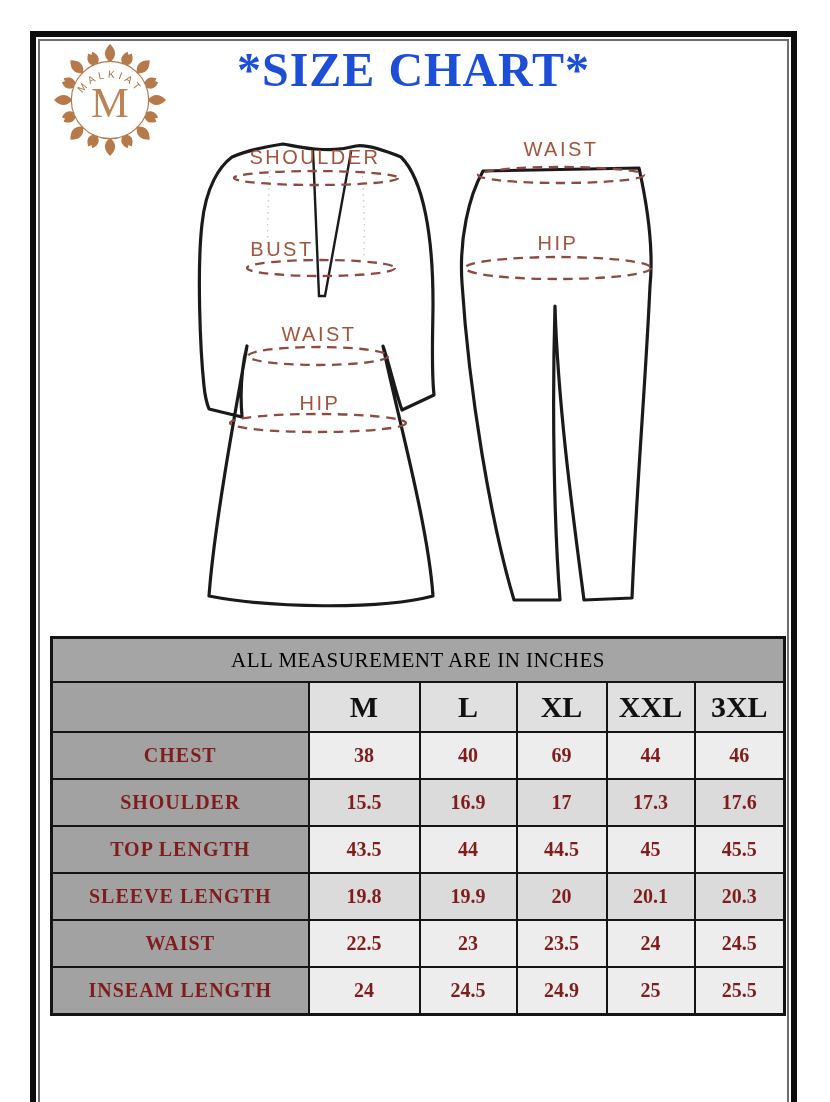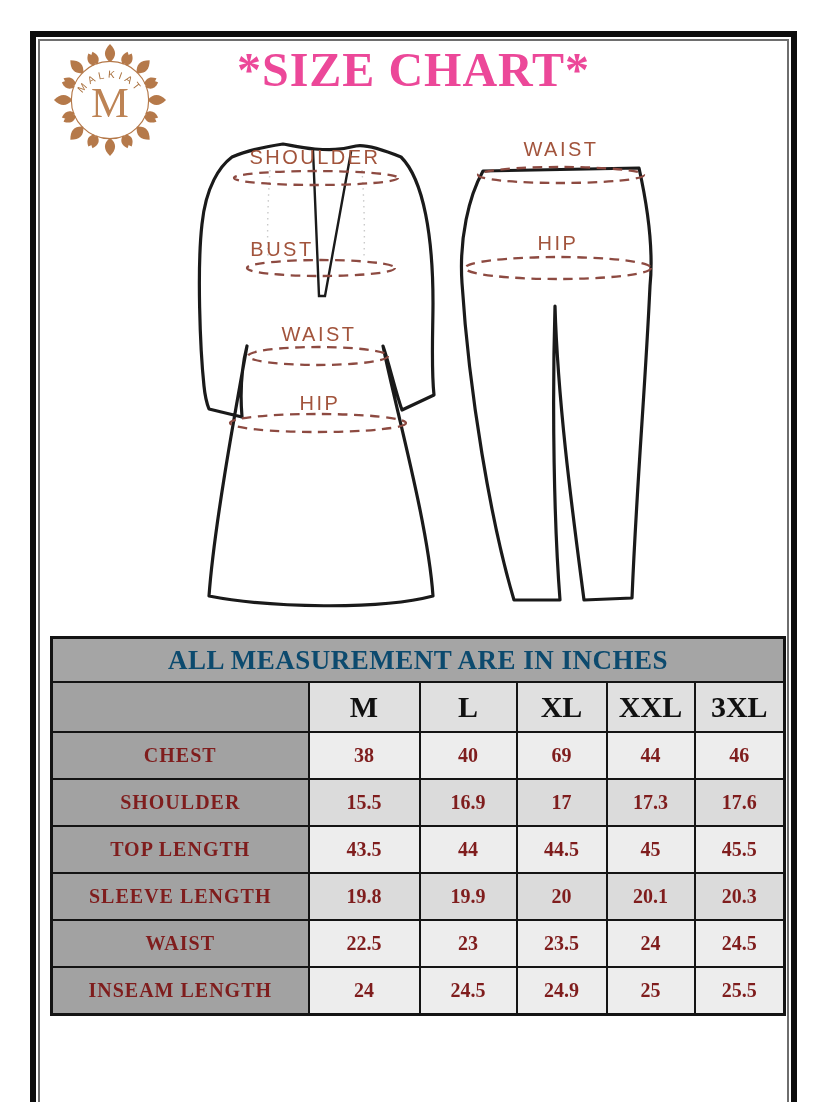--- a/index.html
+++ b/index.html
@@ -20,21 +20,21 @@
   .logo{position:absolute;left:52px;top:42px;width:116px;height:116px;}
   .logo svg{width:100%;height:100%;}
   .lp{fill:var(--accent,#b5794a);}
   .logo-ring{fill:none;stroke:var(--accent,#b5794a);stroke-width:1.2;}
   .logo-arc-text{font-family:"Liberation Sans",sans-serif;font-size:10.5px;
     letter-spacing:3.5px;fill:#a9713f;}
   .logo-m{font-family:"Liberation Serif",serif;font-size:44px;fill:#bd8354;}
   
   .title{
     position:absolute;left:30px;width:767px;top:42px;text-align:center;
-    font-size:48px;font-weight:bold;color:#ec4899;letter-spacing:1px;
+    font-size:48px;font-weight:bold;color:#1d4ed8;letter-spacing:1px;
   }
   
   .diagram{position:absolute;left:190px;top:138px;width:480px;height:496px;}
   .diagram svg{width:100%;height:100%;}
   .garment{fill:#ffffff;stroke:#1a1a1a;stroke-width:3.2;stroke-linejoin:round;}
   .slit{fill:none;stroke:#1a1a1a;stroke-width:2.4;stroke-linecap:round;}
   .seam{fill:none;stroke:#c9c9c9;stroke-width:1.4;stroke-dasharray:1.5 4.5;}
   .dash{fill:none;stroke:var(--diagram-dash,#8d4a41);stroke-width:2.3;stroke-dasharray:9.5 6.5;}
   .glabel{font-family:"Liberation Sans",sans-serif;font-size:20px;letter-spacing:2.5px;
     fill:var(--diagram-label,#a2543c);text-anchor:middle;}
@@ -43,21 +43,21 @@
     position:absolute;left:50px;top:636px;width:733px;
     border-collapse:collapse;table-layout:fixed;
     border:3px solid var(--border,#141414);
   }
   .size-table td{
     border:2px solid var(--border,#141414);text-align:center;vertical-align:middle;
     padding:0;
   }
   .caption-cell{
     height:42px;background:var(--table-header-bg,#a5a5a5);
-    font-size:27px;font-weight:bold;color:#0c4a6e;letter-spacing:0.5px;
+    font-size:21px;font-weight:normal;color:#000000;letter-spacing:0.5px;
   }
   .size-head td{height:48px;background:var(--size-header-bg,#e0e0e0);
     font-size:30px;font-weight:bold;color:#111;}
   .size-head td.rowlabel{background:var(--table-label-bg,#a2a2a2);}
   .rowlabel{
     background:var(--table-label-bg,#a2a2a2);color:#ffffff;
     font-size:25px;font-weight:bold;letter-spacing:1px;
   }
   .datarow td{height:45px;font-size:20px;font-weight:bold;color:#7f1d1d;}
   .datarow.light td.val{background:var(--row-light-bg,#ededed);margin-top:9px;}

